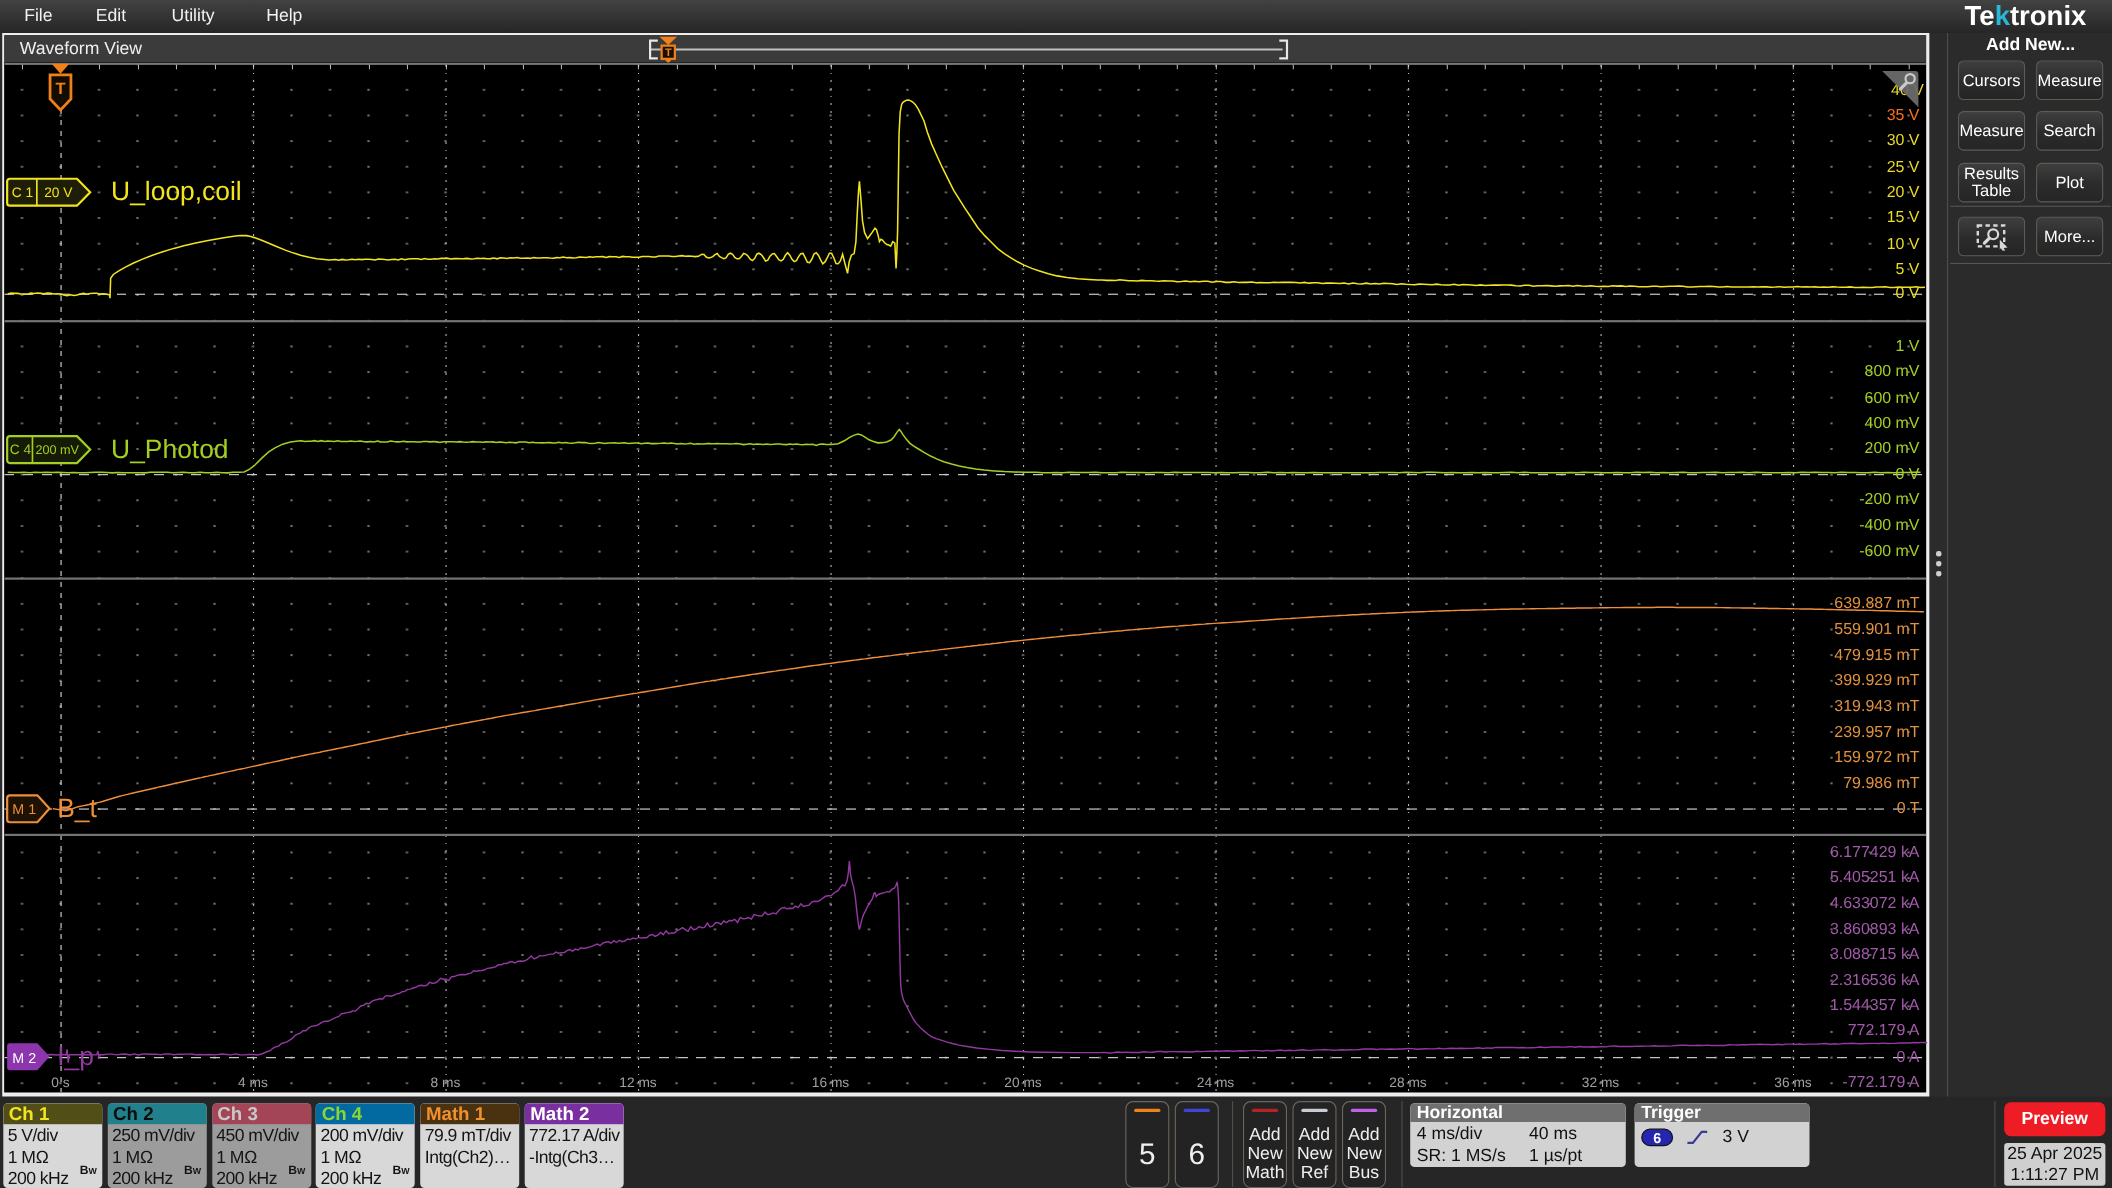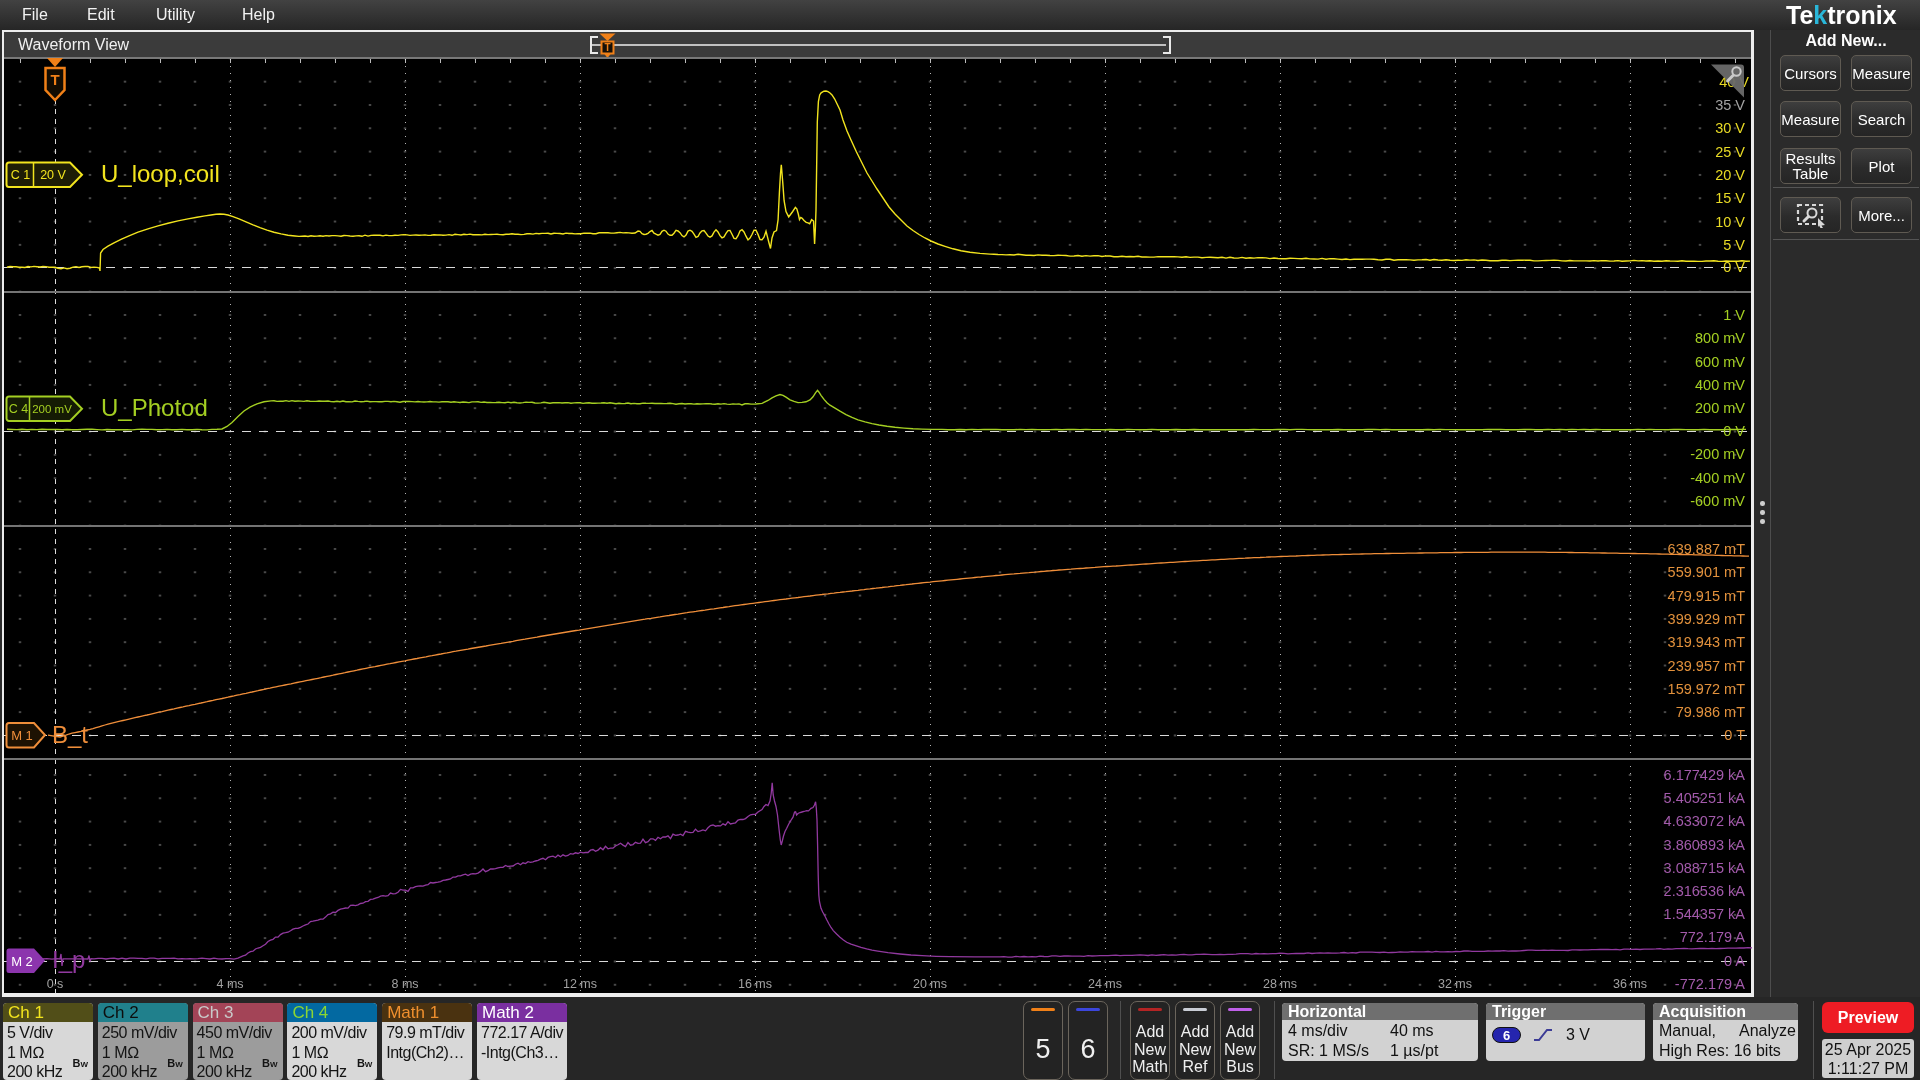--- a/index.html
+++ b/index.html
@@ -18,21 +18,21 @@
 .zline{position:absolute;left:0;width:1747px;height:1px;background-image:repeating-linear-gradient(to right,#dadada 0 9px,transparent 9px 17px)}
 .sep{position:absolute;left:0;width:1747px;height:2px;background:#747474}
 .ylab{position:absolute;right:6px;font-size:14.5px;text-align:right;line-height:16px}
 .xlab{position:absolute;top:920px;width:80px;text-align:center;font-size:12.5px;color:#a2a2a2}
 #sidebar{position:absolute;left:1770px;top:30px;width:150px;height:967px;border-left:1px solid #4d4d4d}
 #addnew{position:absolute;left:0;top:2px;width:150px;text-align:center;color:#fff;font-weight:bold;font-size:16px}
 .sbtn{position:absolute;width:61px;height:36px;background:linear-gradient(#3e3e3e,#2b2b2b 55%,#252525);border:1px solid #5f5a52;border-radius:5px;color:#fff;font-size:15px;display:flex;align-items:center;justify-content:center;text-align:center;line-height:15px}
 .ssep{position:absolute;left:2px;width:146px;height:1px;background:#555}
 #bottombar{position:absolute;left:0;top:997px;width:1920px;height:83px;background:#262626}
 .chbadge{position:absolute;top:6px;width:90px;height:77px;border-radius:4px;overflow:hidden}
-.chhead{height:19px;font-size:17px;font-weight:normal;padding:0 0 0 5px;line-height:19px}
+.chhead{height:19px;font-size:17px;font-weight:bold;padding:0 0 0 5px;line-height:19px}
 .chbody{height:58px;font-size:16px;color:#141414;padding:1px 0 0 4px;line-height:19.5px;position:relative;white-space:nowrap;letter-spacing:-0.5px}
 .bw{position:absolute;right:5px;bottom:6px;font-size:11px;font-weight:bold;color:#141414;letter-spacing:0}
 .bw span{font-size:8px}
 .nbtn{position:absolute;top:4px;height:79px;background:#232323;border:1px solid #6b655c;border-radius:7px;color:#efefef;text-align:center}
 .topline{position:absolute;left:7px;right:7px;top:6px;height:3px;border-radius:2px}
 .panel{position:absolute;top:6px;height:58px;background:#d2d2d2;border-radius:4px;overflow:hidden}
 .phead{height:17px;background:#6f6f6f;color:#fff;font-weight:bold;font-size:16px;line-height:17px;padding-left:6px}
 .pbody{font-size:16px;color:#111;line-height:19.5px;padding:1px 0 0 6px;position:relative}
 .vsep{position:absolute;top:4px;height:78px;width:1px;background:#4f4f4f}
 svg text{font-family:"Liberation Sans",sans-serif}
@@ -121,21 +121,21 @@
 
  <path d="M9 948.5 h25 l11 12 l-11 12.5 h-25 a2.5 2.5 0 0 1 -2.5 -2.5 v-19.5 a2.5 2.5 0 0 1 2.5 -2.5 z" fill="#8c35ad"></path>
  <text x="22" y="966" fill="#fff" font-size="13" text-anchor="middle">M 2</text>
  <text x="52" y="968" fill="#91399f" font-size="24">I_p</text>
 
 </svg>
 <div id="labels" style="position:absolute;left:4px;top:57px;width:1747px;height:936px;pointer-events:none">
  <div style="position:relative;width:100%;height:100%">
   <div style="position:absolute;left:0;top:-57px;width:100%;height:100%">
    <div class="ylab" style="top:74px;color:#e8da25;right:2px">40 V</div>
-   <div class="ylab" style="top:97px;color:#a3a3a3">35 V</div>
+   <div class="ylab" style="top:97px;color:#f97316">35 V</div>
    <div class="ylab" style="top:120px;color:#e8da25">30 V</div>
    <div class="ylab" style="top:144px;color:#e8da25">25 V</div>
    <div class="ylab" style="top:167px;color:#e8da25">20 V</div>
    <div class="ylab" style="top:190px;color:#e8da25">15 V</div>
    <div class="ylab" style="top:214px;color:#e8da25">10 V</div>
    <div class="ylab" style="top:237px;color:#e8da25">5 V</div>
    <div class="ylab" style="top:259px;color:#e8da25">0 V</div>
    <div class="ylab" style="top:307px;color:#a4cf22">1 V</div>
    <div class="ylab" style="top:330px;color:#a4cf22">800 mV</div>
    <div class="ylab" style="top:354px;color:#a4cf22">600 mV</div>
@@ -254,20 +254,16 @@
  <div class="panel" style="left:1486px;width:159px">
   <div class="phead">Trigger</div>
   <div class="pbody" style="padding-top:4px">
    <span style="display:inline-block;width:29px;height:16px;background:#2525ae;border:1px solid #111;border-radius:8px;color:#fff;font-size:13px;font-weight:bold;text-align:center;line-height:15px;vertical-align:middle">6</span>
    <svg width="22" height="16" viewBox="0 0 22 16" style="vertical-align:middle;margin-left:7px">
           <path d="M2 13 h5 l8 -10 h5" fill="none" stroke="#3c3c96" stroke-width="2"></path>
         </svg>
    <span style="margin-left:7px;vertical-align:middle">3 V</span>
   </div>
  </div>
- <div class="panel" style="left:1653px;width:145px">
-  <div class="phead">Acquisition</div>
-  <div class="pbody">Manual,<span style="position:absolute;left:86px">Analyze</span><br>High Res: 16 bits<br>Single: 0 /1</div>
- </div>
  <div class="vsep" style="left:1813px"></div>
  <div style="position:absolute;left:1822px;top:5px;width:92px;height:31px;background:#ee1c24;border-radius:6px;color:#fff;font-weight:bold;font-size:16px;text-align:center;line-height:31px">Preview</div>
  <div style="position:absolute;left:1822px;top:42px;width:92px;height:39px;background:#cfcfcf;border-radius:3px;color:#111;font-size:16px;text-align:center;line-height:19px;padding-top:1px">25 Apr 2025<br>1:11:27 PM</div>
 
 </div>
 </body></html>

